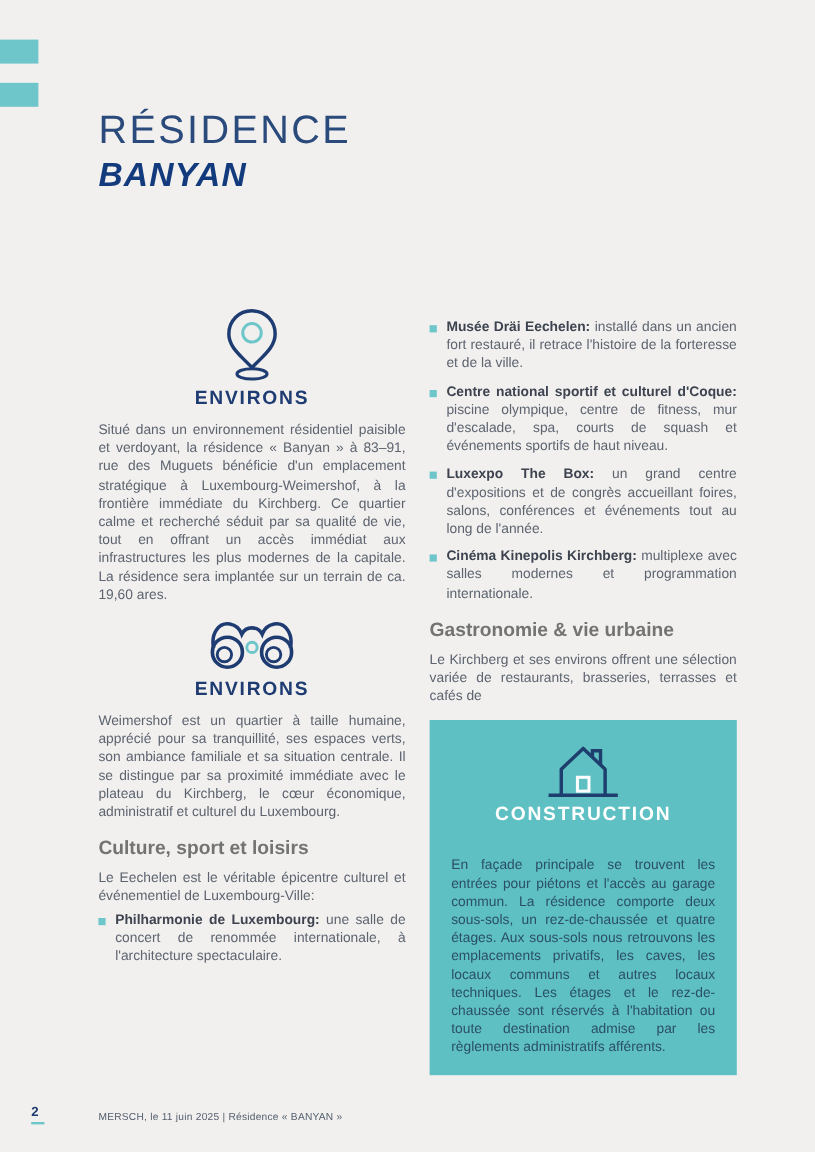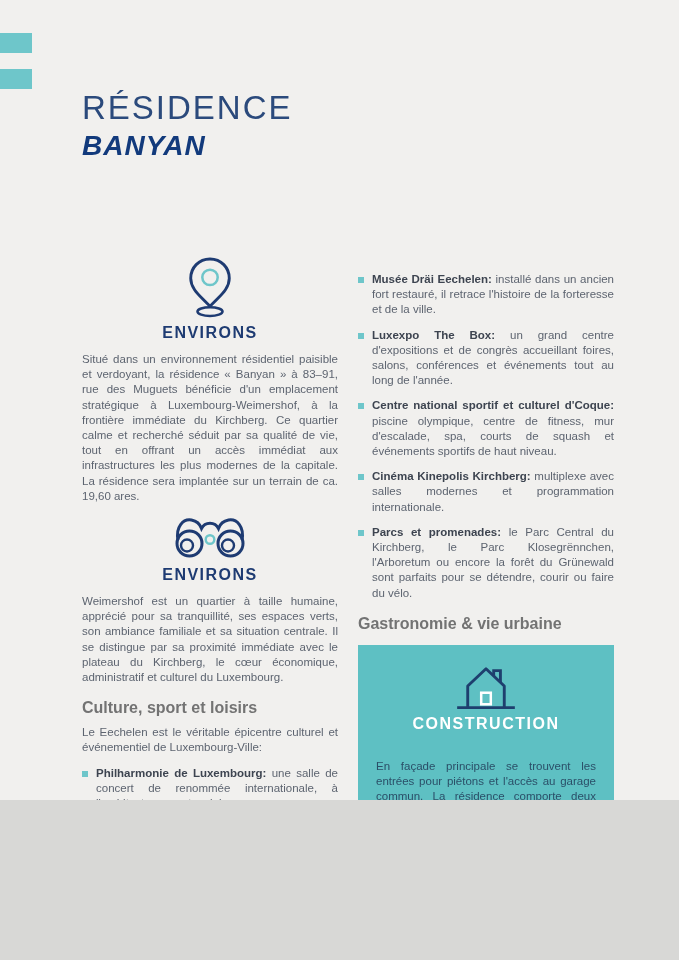--- a/index.html
+++ b/index.html
@@ -1,19 +1,19 @@
 <!DOCTYPE html>
 <html><head>
 <meta charset="utf-8">
 <style>
   * { margin:0; padding:0; box-sizing:border-box; }
   html,body { background:#d8d8d6; }
   body { font-family:"Liberation Sans", sans-serif; }
   .page {
-    position:relative; width:679px; height:800px; margin:0 auto;
+    position:relative; width:679px; height:960px; margin:0 auto;
     background:#f1f0ee; overflow:hidden;
   }
   .teal-bar { position:absolute; left:0; width:32px; height:20px; background:#6ec6ca; }
   .teal-bar.one { top:33px; }
   .teal-bar.two { top:69px; }
 
   .doc-title { position:absolute; left:82px; top:90px; }
   .doc-title .t1 {
     font-size:33px; font-weight:300; letter-spacing:2px; color:#2b4a7c; line-height:36px;
   }
@@ -35,21 +35,21 @@
   }
   h3.sub-head {
     font-size:16px; font-weight:bold; color:#737373; margin:14px 0 8px 0;
   }
   p.body {
     font-size:11.5px; line-height:15.2px; color:#5d6470; text-align:justify;
   }
   p.body + p.body { margin-top:10px; }
 
   ul.bullets { list-style:none; margin-top:4px; }
-  ul.bullets li { display:flex; margin-bottom:8px;margin-top:10px; }
+  ul.bullets li { display:flex; margin-bottom:8px; }
   ul.bullets .marker {
     flex:none; width:6px; height:6px; background:#6ec6ca; margin:5px 8px 0 0;
   }
   ul.bullets .btext {
     font-size:11.5px; line-height:15.2px; color:#5d6470; text-align:justify; flex:1;
   }
   ul.bullets .btext b { color:#3d4450; }
 
   .construction-box {
     margin-top:12px; background:#5ec0c3; padding:16px 18px 14px 18px;
@@ -128,37 +128,34 @@
 
   <div class="col col-right">
 
     <ul class="bullets">
         <li>
           <span class="marker"></span>
           <span class="btext"><b>Musée Dräi Eechelen:</b> installé dans un ancien fort restauré, il retrace l'histoire de la forteresse et de la ville.</span>
         </li>
         <li>
           <span class="marker"></span>
-          <span class="btext"><b>Luxexpo The Box:</b> un grand centre d'expositions et de congrès accueillant foires, salons, conférences et événements tout au long de l'année.</span>
+          <span class="btext"><b>Centre national sportif et culturel d'Coque:</b> piscine olympique, centre de fitness, mur d'escalade, spa, courts de squash et événements sportifs de haut niveau.</span>
         </li>
         <li>
           <span class="marker"></span>
-          <span class="btext"><b>Centre national sportif et culturel d'Coque:</b> piscine olympique, centre de fitness, mur d'escalade, spa, courts de squash et événements sportifs de haut niveau.</span>
+          <span class="btext"><b>Luxexpo The Box:</b> un grand centre d'expositions et de congrès accueillant foires, salons, conférences et événements tout au long de l'année.</span>
         </li>
         <li>
           <span class="marker"></span>
           <span class="btext"><b>Cinéma Kinepolis Kirchberg:</b> multiplexe avec salles modernes et programmation internationale.</span>
         </li>
-        <li>
-          <span class="marker"></span>
-          <span class="btext"><b>Parcs et promenades:</b> le Parc Central du Kirchberg, le Parc Klosegrënnchen, l'Arboretum ou encore la forêt du Grünewald sont parfaits pour se détendre, courir ou faire du vélo.</span>
-        </li>
       </ul>
 
     <h3 class="sub-head">Gastronomie &amp; vie urbaine</h3>
+    <p class="body">Le Kirchberg et ses environs offrent une sélection variée de restaurants, brasseries, terrasses et cafés de</p>
 
     <div class="construction-box">
       <div class="icon-block">
         <svg width="62" height="50" viewBox="0 0 64 52">
           <path d="M2 48.5 H62" fill="none" stroke="#1e3f6e" stroke-width="3"></path>
           <path d="M13 48.5 V26 L32 8 51 26 V48.5" fill="none" stroke="#1e3f6e" stroke-width="3" stroke-linejoin="round"></path>
           <path d="M40 15.6 V10 H47 V22.2" fill="none" stroke="#1e3f6e" stroke-width="3"></path>
           <rect x="27" y="33" width="10" height="12" fill="none" stroke="#ffffff" stroke-width="2.6"></rect>
         </svg>
       </div>

